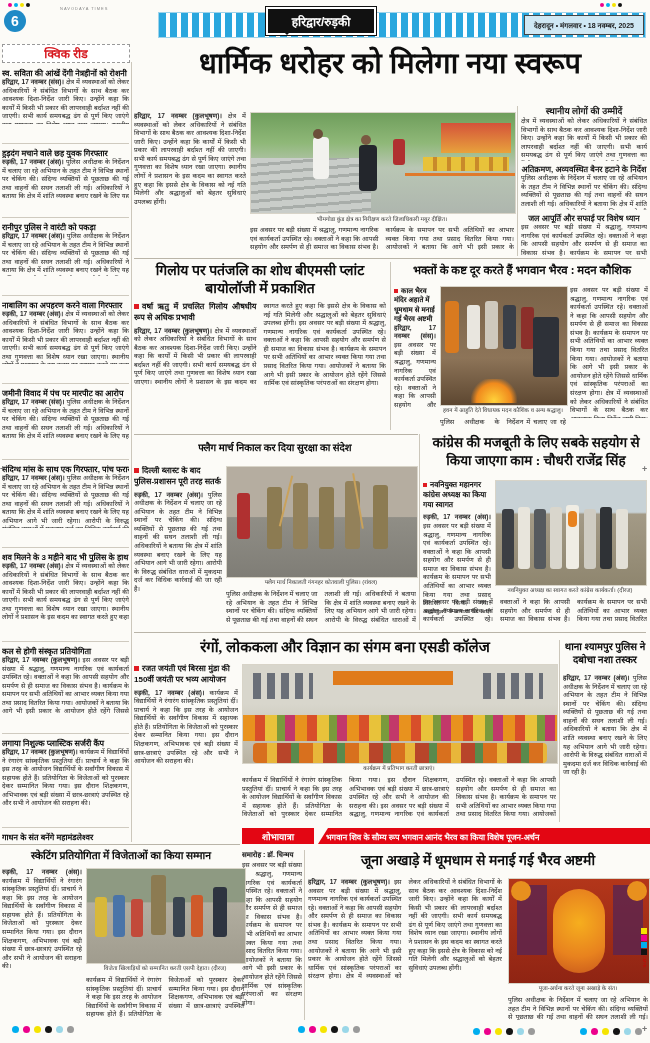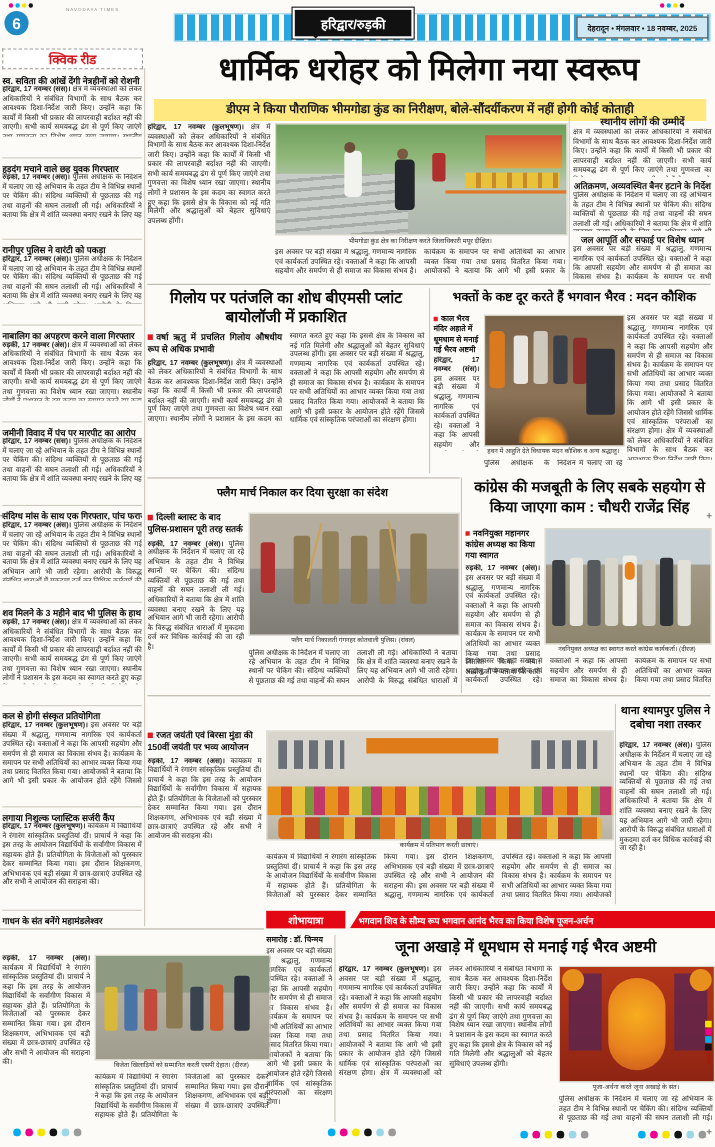--- a/index.html
+++ b/index.html
@@ -20,21 +20,21 @@
   .subhead{background:#ffe87f;font-size:11px;font-weight:800;text-align:center;white-space:nowrap;overflow:hidden;line-height:20px;}
   
   .body{font-size:6.5px;line-height:1.32;text-align:justify;color:#262626;overflow:hidden;}
   .cols2{column-count:2;column-gap:7px;}
   .cols3{column-count:3;column-gap:7px;}
   .dl{font-weight:bold;}
   .cap{font-size:5.8px;color:#333;text-align:center;overflow:hidden;white-space:nowrap;}
   .sec-t{font-weight:800;font-size:9px;text-align:center;overflow:hidden;white-space:nowrap;}
   .bh{font-weight:800;font-size:8px;line-height:1.35;color:#111;}
   .bsq{display:inline-block;width:5px;height:5px;background:#e01b22;margin-right:3px;}
-  .hd-md{font-weight:800;color:#0d0d0d;text-align:center;overflow:hidden;}
+  .hd-md{font-weight:800;color:#0d0d0d;text-align:center;overflow:hidden;font-family:Liberation Serif, serif;}
   .qr-t{font-weight:800;font-size:8px;white-space:nowrap;overflow:hidden;color:#0d0d0d;}
   .qr{border-top:1px solid #cfcabf;padding-top:3px;margin-top:19px;}
   .qr:first-child{border-top:none;margin-top:0;}
   .qb{overflow:hidden;}
   .vline{position:absolute;width:1px;background:#ccc7bb;}
   .hline{position:absolute;height:1px;background:#b9b4a8;}
   .ph{position:absolute;overflow:hidden;border:1px solid #d8d4c8;}
   .regdots{position:absolute;width:7px;height:7px;border-radius:50%;background:#00aeef;box-shadow:11px 0 0 #ec008c,22px 0 0 #f5e400,33px 0 0 #141414,44px 0 0 #9ad7e8,55px 0 0 #9a9a9a;}
   .topdots{position:absolute;width:4px;height:4px;border-radius:50%;background:#ec008c;box-shadow:6px 0 0 #00aeef,12px 0 0 #f5e400,18px 0 0 #141414;}
   .cross{position:absolute;color:#777;font-size:9px;font-weight:bold;}
@@ -50,21 +50,20 @@
   <div class="topdots" style="left:600px;top:3px;"></div>
 
   <div class="abs pagenum" style="left:4px;top:10px;">6</div>
   <div class="abs mast-en" style="left:60px;top:6px;">NAVODAYA TIMES</div>
   <div class="abs stripes" style="left:158px;top:12px;width:486px;height:24px;"></div>
   <div class="abs badge" style="left:268px;top:9px;width:106px;height:24px;">हरिद्वार/रुड़की</div>
   <div class="abs datebox" style="left:524px;top:15px;width:118px;height:18px;">देहरादून • मंगलवार • 18 नवम्बर, 2025</div>
 
   <div class="abs kicker" style="left:2px;top:44px;width:126px;height:17px;">क्विक रीड</div>
   <div class="abs mainhead" style="left:134px;top:42px;width:512px;height:46px;">धार्मिक धरोहर को मिलेगा नया स्वरूप</div>
-  <div class="abs subhead" style="left:140px;top:90px;width:502px;height:20px;">डीएम ने किया पौराणिक भीमगोडा कुंड का निरीक्षण, बोले-सौंदर्यीकरण में नहीं होगी कोई कोताही</div>
 
   <div class="vline" style="left:131px;top:62px;height:780px;"></div>
   <div class="abs" style="left:2px;top:64px;width:127px;height:778px;overflow:hidden;">
     <div class="qr">
         <div class="qr-t">स्व. सविता की आंखें देंगी नेत्रहीनों को रोशनी</div>
         <div class="body qb" style="max-height:46px;"><b class="dl">हरिद्वार, 17 नवम्बर (संस)।</b> <span>क्षेत्र में व्यवस्थाओं को लेकर अधिकारियों ने संबंधित विभागों के साथ बैठक कर आवश्यक दिशा-निर्देश जारी किए। उन्होंने कहा कि कार्यों में किसी भी प्रकार की लापरवाही बर्दाश्त नहीं की जाएगी। सभी कार्य समयबद्ध ढंग से पूर्ण किए जाएंगे तथा गुणवत्ता का विशेष ध्यान रखा जाएगा। स्थानीय लोगों ने प्रशासन के इस कदम का स्वागत करते हुए कहा कि इससे क्षेत्र के विकास को नई गति मिलेगी और श्रद्धालुओं को बेहतर सुविधाएं उपलब्ध होंगी।</span></div>
       </div>
     <div class="qr">
         <div class="qr-t">हुड़दंग मचाने वाले छह युवक गिरफ्तार</div>
         <div class="body qb" style="max-height:40px;"><b class="dl">रुड़की, 17 नवम्बर (अंस)।</b> <span>पुलिस अधीक्षक के निर्देशन में चलाए जा रहे अभियान के तहत टीम ने विभिन्न स्थानों पर चेकिंग की। संदिग्ध व्यक्तियों से पूछताछ की गई तथा वाहनों की सघन तलाशी ली गई। अधिकारियों ने बताया कि क्षेत्र में शांति व्यवस्था बनाए रखने के लिए यह अभियान आगे भी जारी रहेगा। आरोपी के विरुद्ध संबंधित धाराओं में मुकदमा दर्ज कर विधिक कार्रवाई की जा रही है।</span></div>
@@ -193,20 +192,21 @@
     <div style="position:absolute;left:70px;top:24px;width:13px;height:64px;background:#f0ede4;border-radius:3px;"></div>
     <div style="position:absolute;left:72px;top:30px;width:9px;height:16px;background:#e8821e;border-radius:4px;"></div>
     <div style="position:absolute;left:88px;top:28px;width:12px;height:60px;background:#cfccc2;border-radius:3px;"></div>
     <div style="position:absolute;left:104px;top:26px;width:12px;height:62px;background:#2f3236;border-radius:3px;"></div>
     <div style="position:absolute;left:120px;top:28px;width:12px;height:60px;background:#e3e0d7;border-radius:3px;"></div>
   </div>
   <div class="abs cap" style="left:495px;top:586px;width:150px;">नवनियुक्त अध्यक्ष का स्वागत करते कांग्रेस कार्यकर्ता। (दीरज)</div>
   <div class="abs body cols3" style="left:423px;top:598px;width:224px;height:30px;"><span>इस अवसर पर बड़ी संख्या में श्रद्धालु, गणमान्य नागरिक एवं कार्यकर्ता उपस्थित रहे। वक्ताओं ने कहा कि आपसी सहयोग और समर्पण से ही समाज का विकास संभव है। कार्यक्रम के समापन पर सभी अतिथियों का आभार व्यक्त किया गया तथा प्रसाद वितरित किया गया। आयोजकों ने बताया कि आगे भी इसी प्रकार के आयोजन होते रहेंगे जिससे धार्मिक एवं सांस्कृतिक परंपराओं का संरक्षण होगा।</span></div>
 
   <div class="hline" style="left:134px;top:632px;width:512px;"></div>
+  <div class="abs hd-md" style="left:134px;top:636px;width:422px;height:24px;font-size:15px;white-space:nowrap;">रंगों, लोककला और विज्ञान का संगम बना एसडी कॉलेज</div>
   <div class="abs" style="left:134px;top:664px;width:104px;height:176px;overflow:hidden;">
     <div class="bh"><span class="bsq"></span><span>रजत जयंती एवं बिरसा मुंडा की 150वीं जयंती पर भव्य आयोजन</span></div>
     <div class="body" style="max-height:130px;margin-top:3px;"><b class="dl">रुड़की, 17 नवम्बर (अंस)।</b> <span>कार्यक्रम में विद्यार्थियों ने रंगारंग सांस्कृतिक प्रस्तुतियां दीं। प्राचार्य ने कहा कि इस तरह के आयोजन विद्यार्थियों के सर्वांगीण विकास में सहायक होते हैं। प्रतियोगिता के विजेताओं को पुरस्कार देकर सम्मानित किया गया। इस दौरान शिक्षकगण, अभिभावक एवं बड़ी संख्या में छात्र-छात्राएं उपस्थित रहे और सभी ने आयोजन की सराहना की।</span></div>
   </div>
   <div class="ph" style="left:242px;top:664px;width:314px;height:98px;background:linear-gradient(#d8d6cc 0%,#d8d6cc 40%,#b9b3a2 100%);">
     <div style="position:absolute;left:90px;top:6px;width:120px;height:14px;background:#e07b1a;"></div>
     <div style="position:absolute;left:10px;top:8px;width:60px;height:26px;background:repeating-linear-gradient(90deg,#6a6f78 0 8px,#d8d6cc 8px 14px);"></div>
     <div style="position:absolute;left:240px;top:8px;width:60px;height:26px;background:repeating-linear-gradient(90deg,#6a6f78 0 8px,#d8d6cc 8px 14px);"></div>
     <div style="position:absolute;left:0;bottom:22px;width:314px;height:26px;background:repeating-linear-gradient(90deg,#e8921e 0 12px,#d84f2a 12px 22px,#e8c23a 22px 34px,#7a9a3c 34px 42px,#c2386a 42px 52px);"></div>
     <div style="position:absolute;left:10px;bottom:0;width:294px;height:20px;background:repeating-linear-gradient(90deg,#d8701e 0 14px,#e8b63a 14px 24px,#b8452a 24px 38px,#5a8a4c 38px 46px);border-radius:4px;"></div>
@@ -232,20 +232,21 @@
     <div style="position:absolute;left:44px;top:10px;width:52px;height:84px;background:radial-gradient(circle at 50% 40%,#f6ae1e 0%,#e8821e 60%,#c8581c 100%);border-radius:26px;"></div>
     <div style="position:absolute;left:8px;top:6px;width:30px;height:70px;background:#5a2450;opacity:.8;"></div>
     <div style="position:absolute;right:6px;top:6px;width:30px;height:70px;background:#5a2450;opacity:.8;"></div>
     <div style="position:absolute;left:2px;top:2px;width:20px;height:20px;border-radius:50%;background:#e8901e;"></div>
     <div style="position:absolute;right:2px;top:2px;width:20px;height:20px;border-radius:50%;background:#e8901e;"></div>
   </div>
   <div class="abs cap" style="left:508px;top:984px;width:140px;">पूजा-अर्चना करते जूना अखाड़े के संत।</div>
   <div class="abs body" style="left:508px;top:996px;width:140px;height:24px;"><span>पुलिस अधीक्षक के निर्देशन में चलाए जा रहे अभियान के तहत टीम ने विभिन्न स्थानों पर चेकिंग की। संदिग्ध व्यक्तियों से पूछताछ की गई तथा वाहनों की सघन तलाशी ली गई। अधिकारियों ने बताया कि क्षेत्र में शांति व्यवस्था बनाए रखने के लिए यह अभियान आगे भी जारी रहेगा। आरोपी के विरुद्ध संबंधित धाराओं में मुकदमा दर्ज कर विधिक कार्रवाई की जा रही है।</span></div>
 
   <div class="hline" style="left:0px;top:844px;width:240px;"></div>
+  <div class="abs hd-md" style="left:2px;top:848px;width:238px;height:16px;font-size:10.5px;white-space:nowrap;">स्केटिंग प्रतियोगिता में विजेताओं का किया सम्मान</div>
   <div class="abs body" style="left:2px;top:868px;width:80px;height:146px;"><b class="dl">रुड़की, 17 नवम्बर (अंस)।</b> <span>कार्यक्रम में विद्यार्थियों ने रंगारंग सांस्कृतिक प्रस्तुतियां दीं। प्राचार्य ने कहा कि इस तरह के आयोजन विद्यार्थियों के सर्वांगीण विकास में सहायक होते हैं। प्रतियोगिता के विजेताओं को पुरस्कार देकर सम्मानित किया गया। इस दौरान शिक्षकगण, अभिभावक एवं बड़ी संख्या में छात्र-छात्राएं उपस्थित रहे और सभी ने आयोजन की सराहना की।</span></div>
   <div class="ph" style="left:86px;top:868px;width:158px;height:94px;background:linear-gradient(#8e9a82 0%,#8e9a82 35%,#b2aea0 36%,#a09c8e 100%);">
     <div style="position:absolute;left:64px;top:6px;width:15px;height:60px;background:#8c7b52;border-radius:3px;"></div>
     <div style="position:absolute;left:8px;top:28px;width:12px;height:40px;background:#d8b83a;border-radius:3px;"></div>
     <div style="position:absolute;left:26px;top:26px;width:12px;height:42px;background:#4a74a8;border-radius:3px;"></div>
     <div style="position:absolute;left:44px;top:30px;width:12px;height:38px;background:#c24a3a;border-radius:3px;"></div>
     <div style="position:absolute;left:86px;top:28px;width:12px;height:40px;background:#3a4450;border-radius:3px;"></div>
     <div style="position:absolute;left:104px;top:26px;width:12px;height:42px;background:#cf5a2a;border-radius:3px;"></div>
     <div style="position:absolute;left:126px;top:18px;width:14px;height:50px;background:#2e3440;border-radius:3px;"></div>
   </div>

